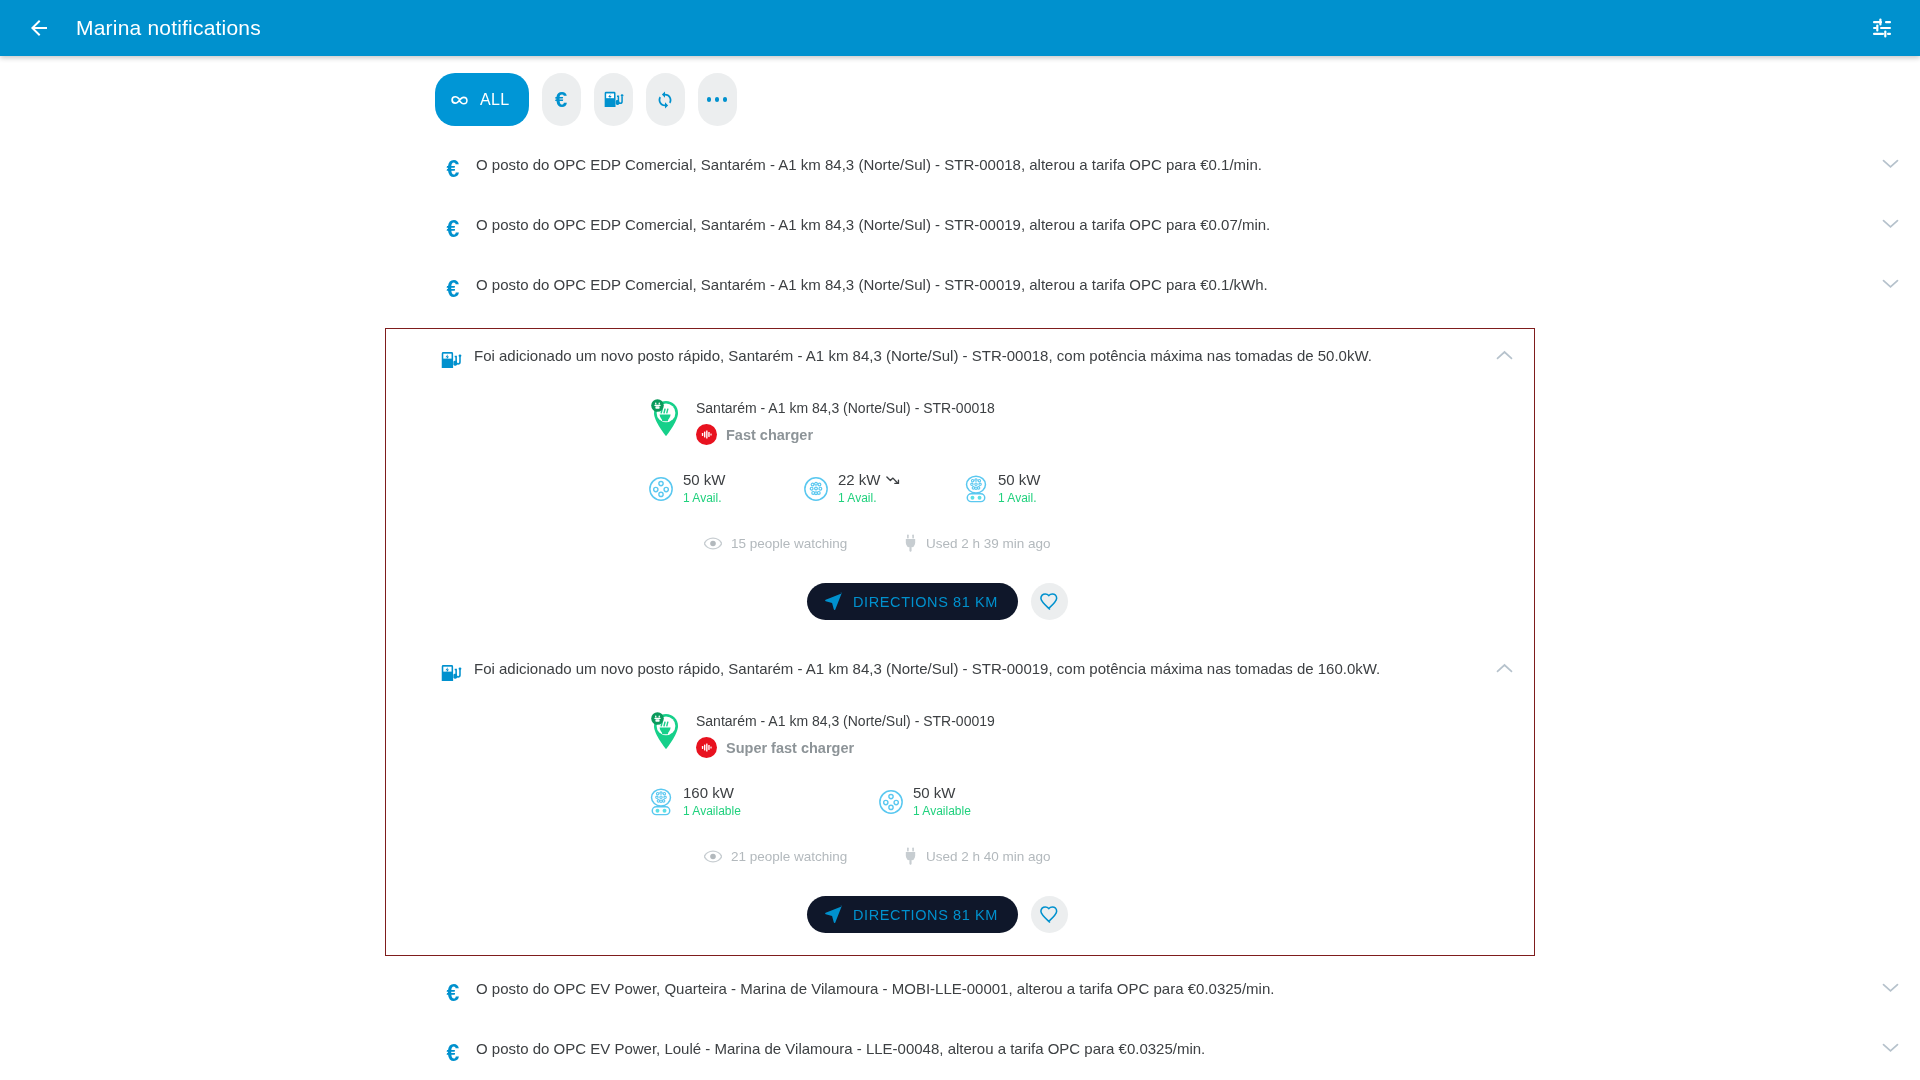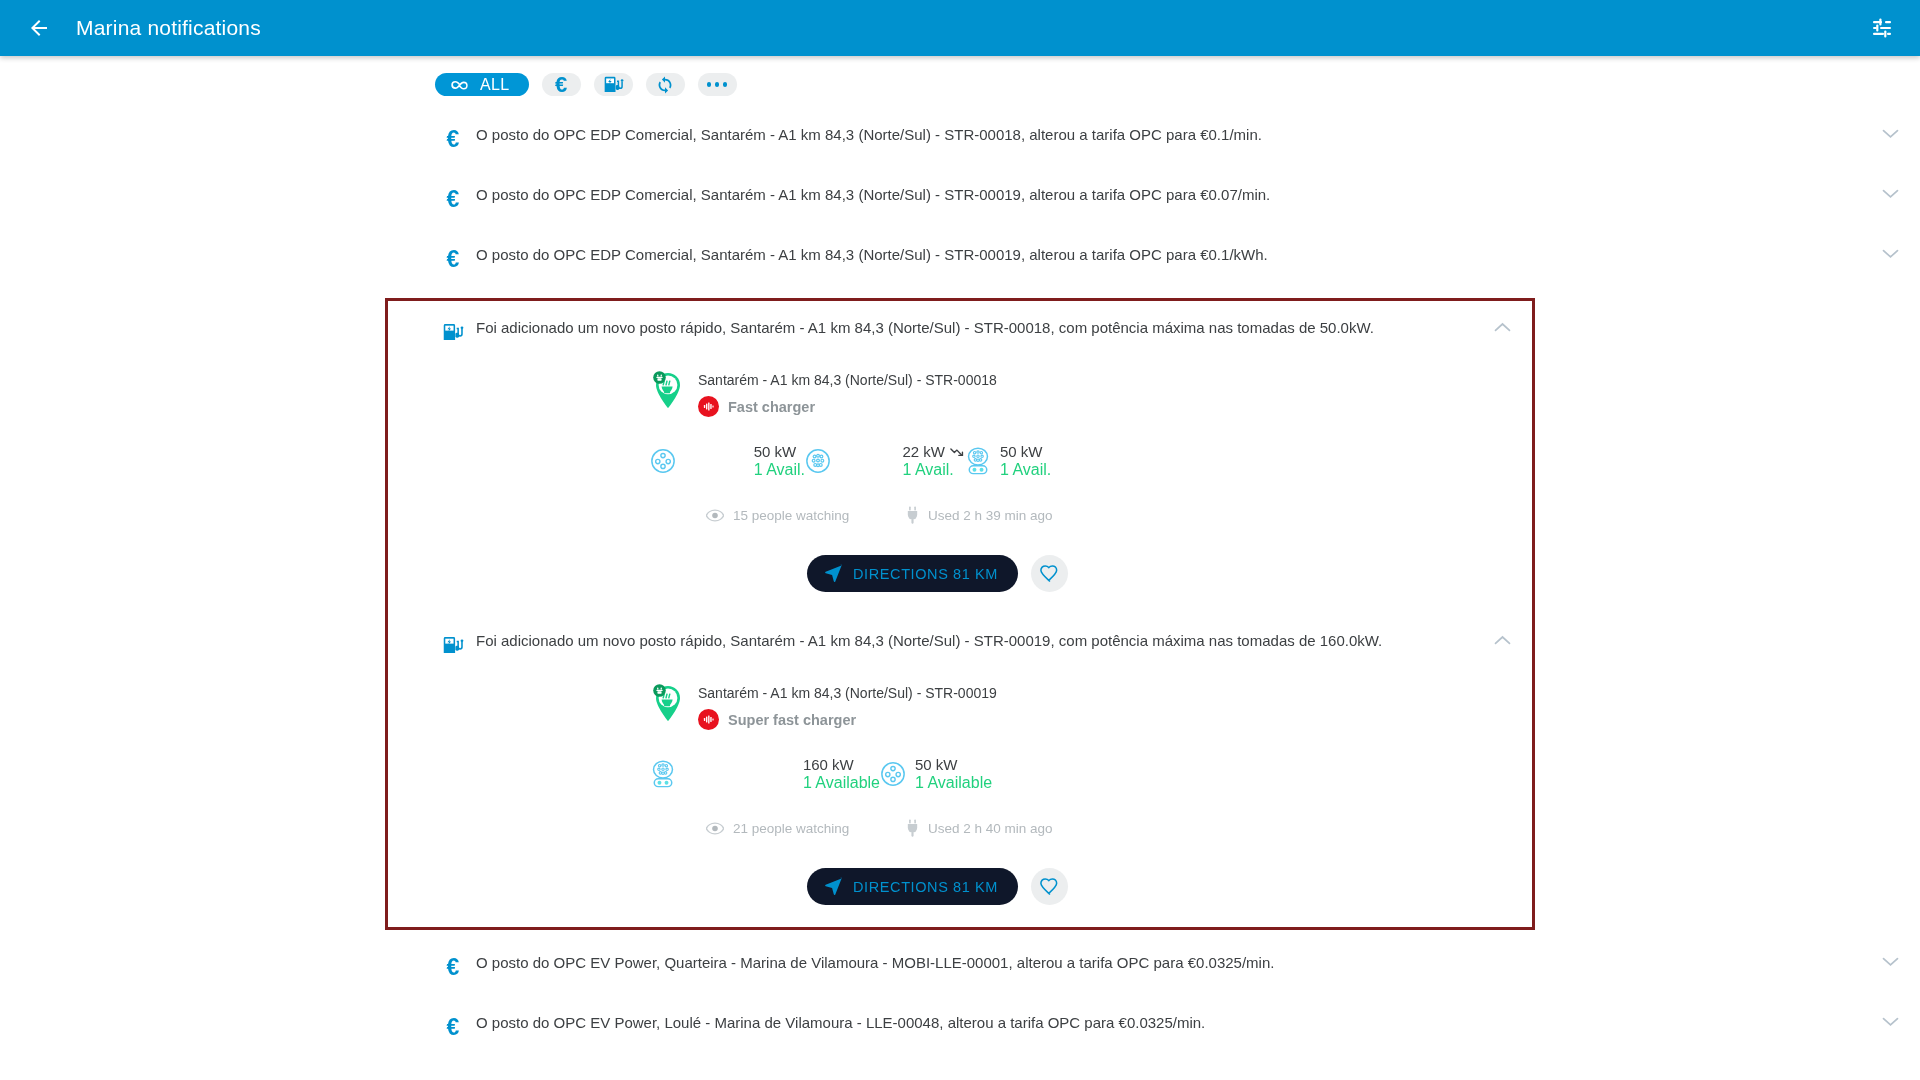--- a/index.html
+++ b/index.html
@@ -49,21 +49,21 @@
   }
 
   
   .filters {
     display: flex;
     align-items: center;
     gap: 13px;
     padding: 17px 0 14px 435px;
   }
   .chip {
-    height: 23px;
+    height: 53px;
     border-radius: 20px;
     background: #eceeef;
     display: flex;
     align-items: center;
     justify-content: center;
     cursor: pointer;
     color: #0091ce;
   }
   .chip.round { width: 39px; }
   .chip.all {
@@ -108,21 +108,21 @@
     min-width: 60px;
     display: flex;
     justify-content: center;
     padding-top: 5px;
     cursor: pointer;
   }
   .euro-ico { color: #0091ce; font-size: 23px; font-weight: 700; line-height: 1; }
 
   
   .highlight {
-    border: 3px solid #7f1d1d;
+    border: 1px solid #7f1d1d;
     margin: 8px 385px 8px 385px;
   }
   .highlight .notif .ico { margin-left: 42px; }
   .highlight .notif { padding-top: 16px; padding-bottom: 4px; }
 
   
   .station {
     padding: 6px 0 22px 0;
   }
   .station-head {
@@ -158,30 +158,29 @@
   .connectors {
     display: flex;
     padding-left: 262px;
     margin-top: 27px;
     gap: 0;
   }
   .connector {
     display: flex;
     align-items: center;
     gap: 9px;
-    justify-content: space-between;
   }
   .connector .ctext .pw {
     font-size: 15px;
     color: #3d4043;
     line-height: 16px;
     display: flex; align-items: center; gap: 5px;
   }
   .connector .ctext .av {
-    font-size: 16px;
+    font-size: 12px;
     color: #21d17e;
     line-height: 16px;
     margin-top: 2px;
   }
 
   .meta {
     display: flex;
     padding-left: 318px;
     margin-top: 28px;
     align-items: center;

